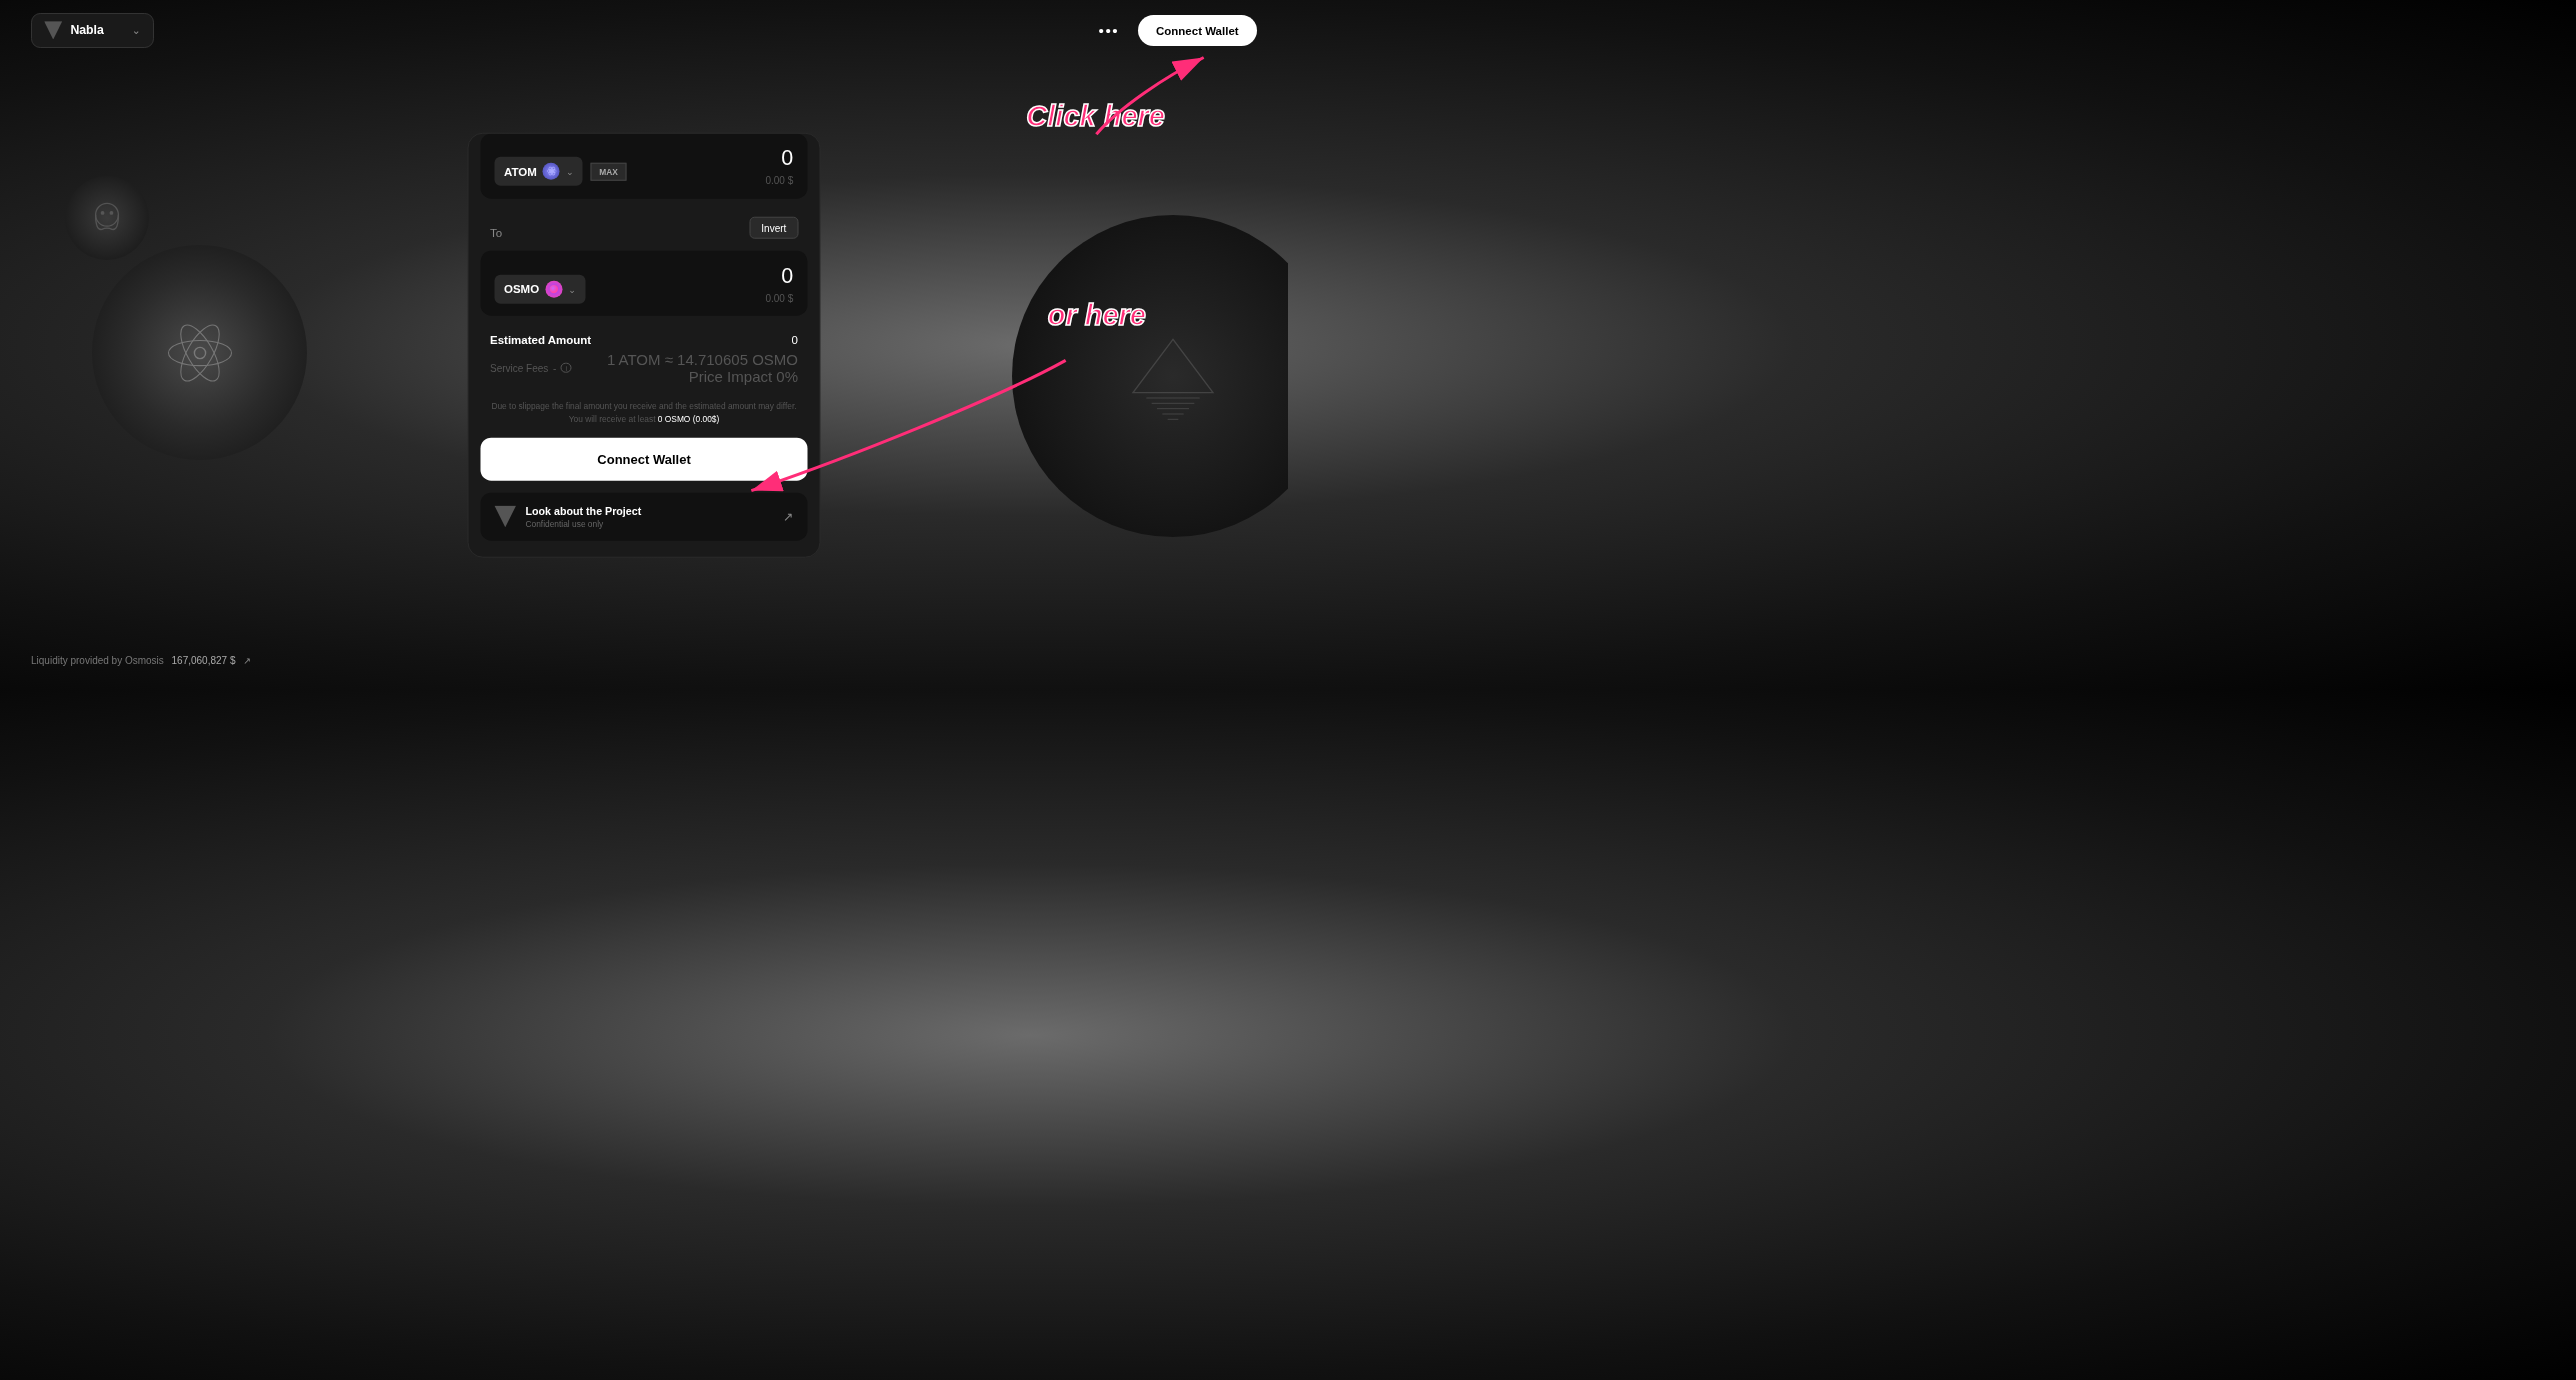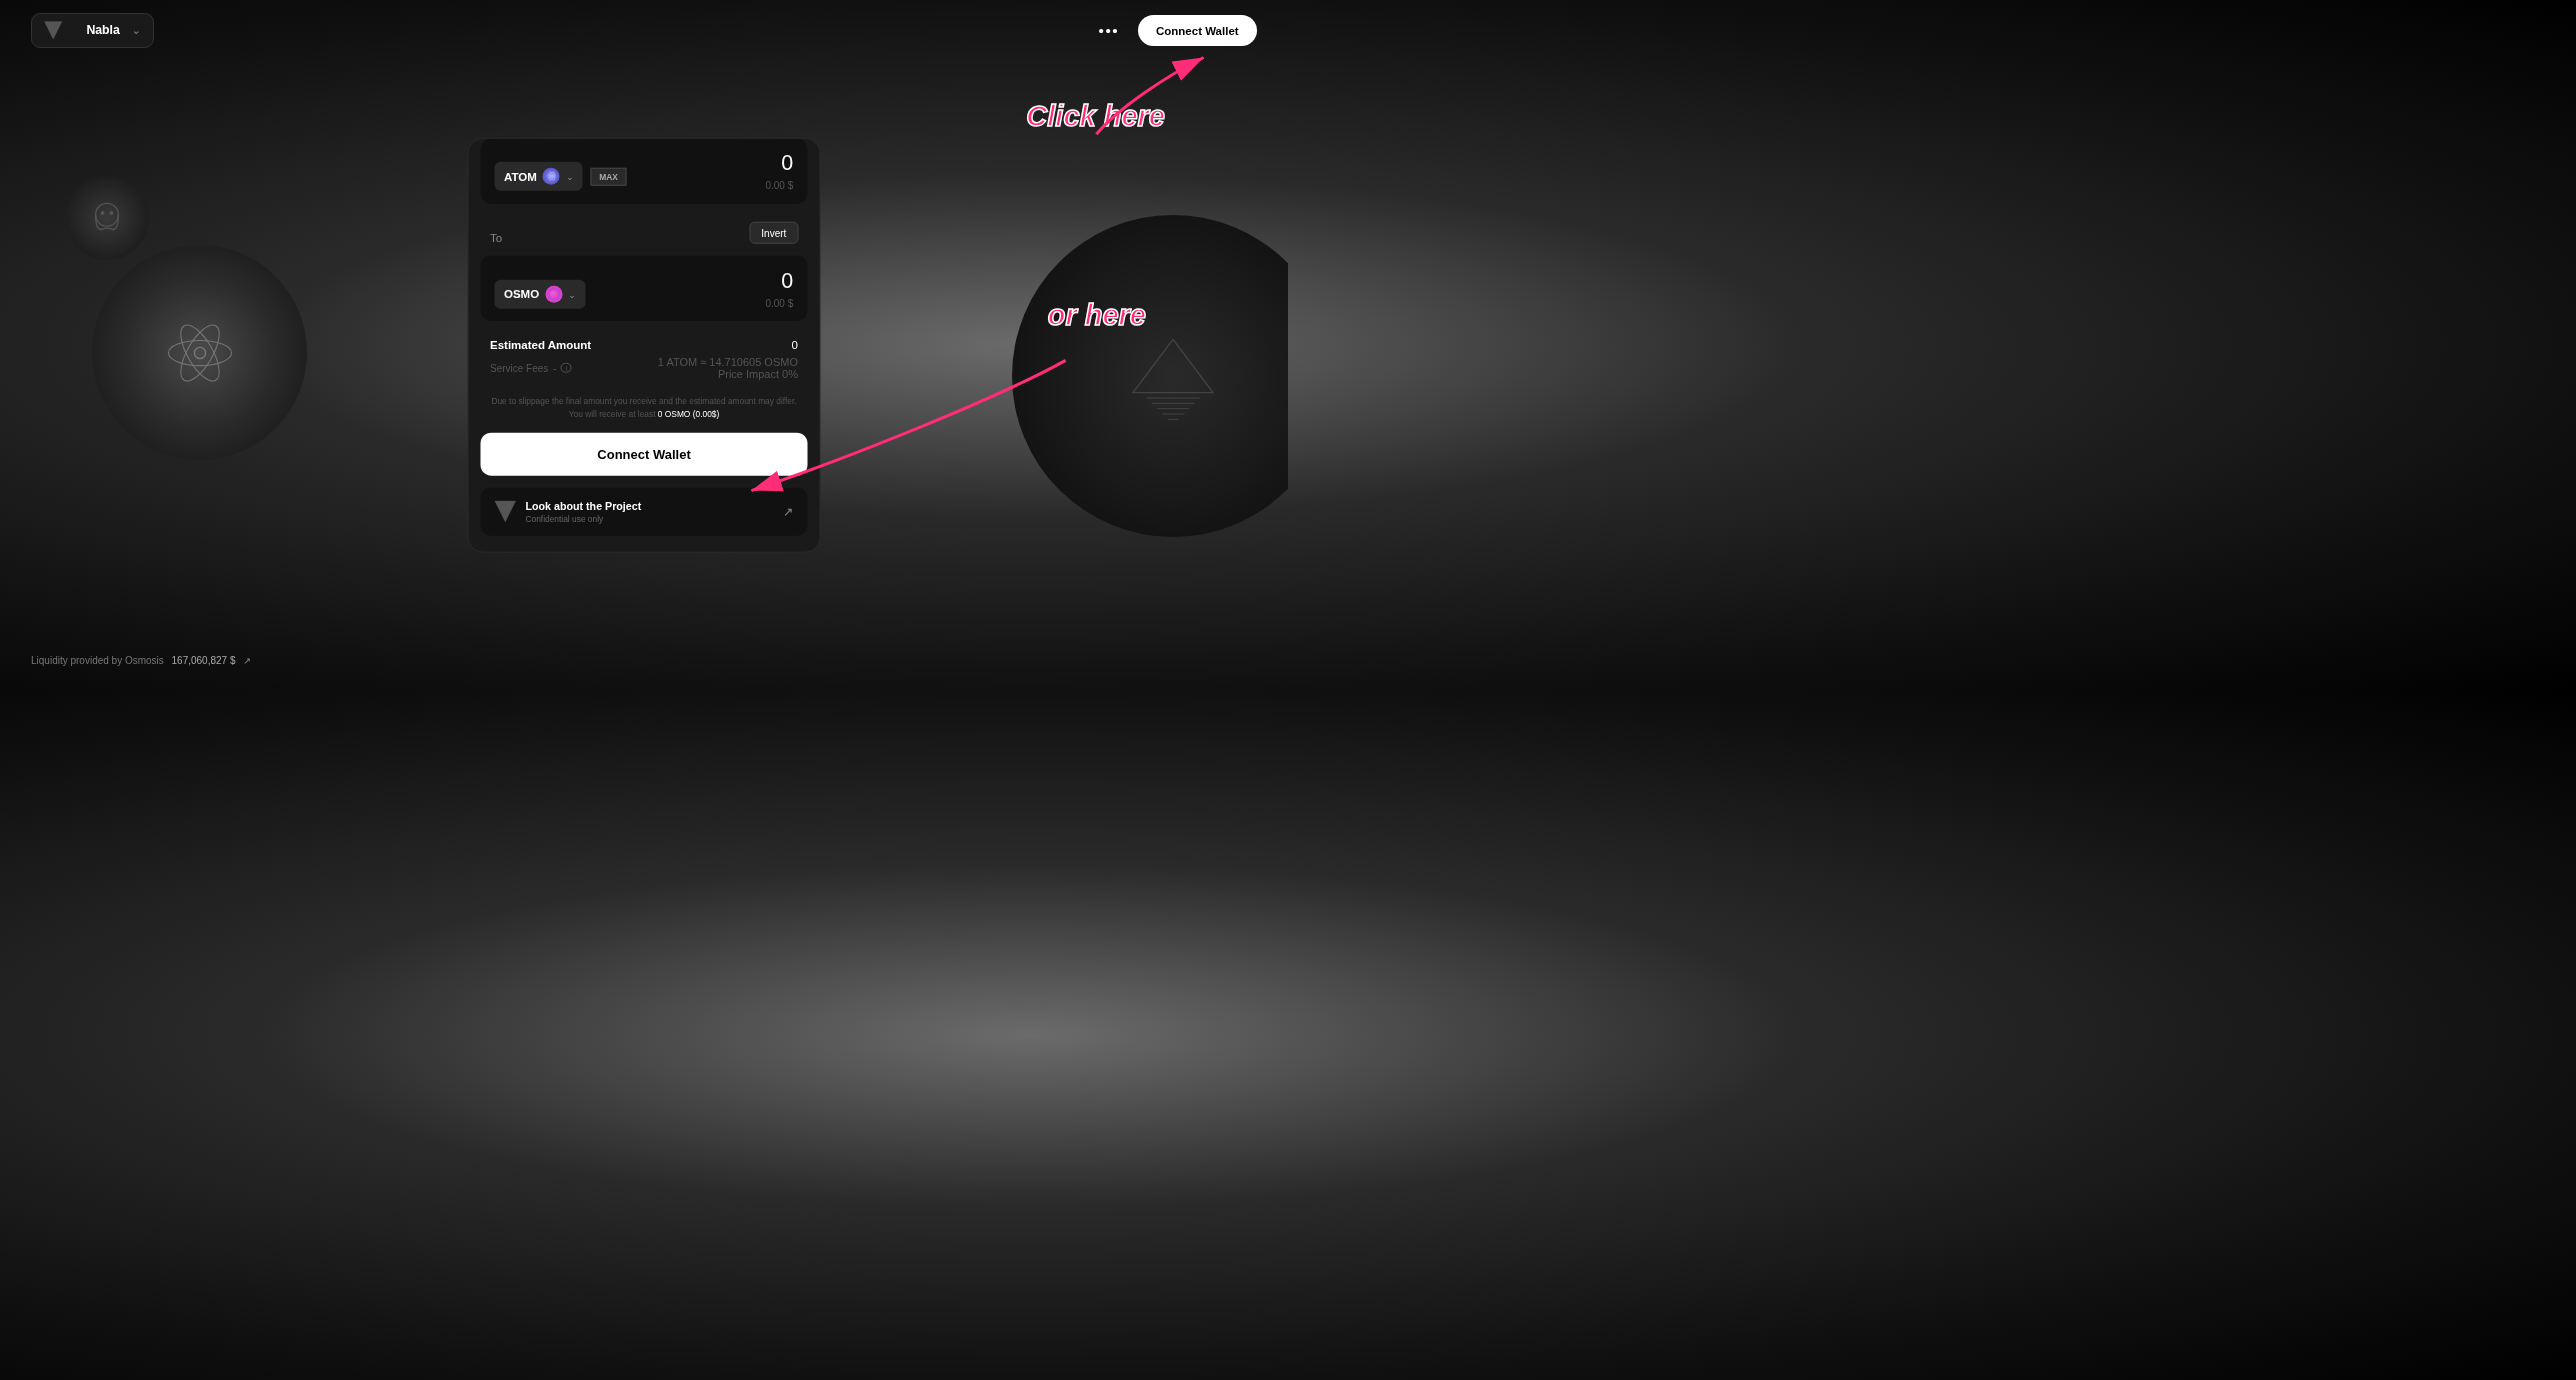--- a/index.html
+++ b/index.html
@@ -76,21 +76,20 @@
       background: #555;
       clip-path: polygon(50% 0%, 0% 100%, 100% 100%);
       transform: rotate(180deg);
     }
 
     .brand-name {
       font-size: 12.3px;
       font-weight: 600;
       color: #fff;
       flex: 1;
-      margin-left: 16px;
     }
 
     .chevron-down {
       color: #888;
       font-size: 10.7px;
     }
 
     .header-right {
       display: flex;
       align-items: center;
@@ -313,21 +312,21 @@
       border: 0.8px solid #555;
       border-radius: 50%;
       display: inline-flex;
       align-items: center;
       justify-content: center;
       font-size: 7px;
       color: #555;
     }
 
     .fees-value {
-      font-size: 11px;
+      font-size: 15px;
       color: #555;
       text-align: right;
     }
 
     .slippage-note {
       font-size: 8.4px;
       color: #555;
       text-align: center;
       padding: 6.1px 15.3px 12.3px;
       line-height: 1.5;

